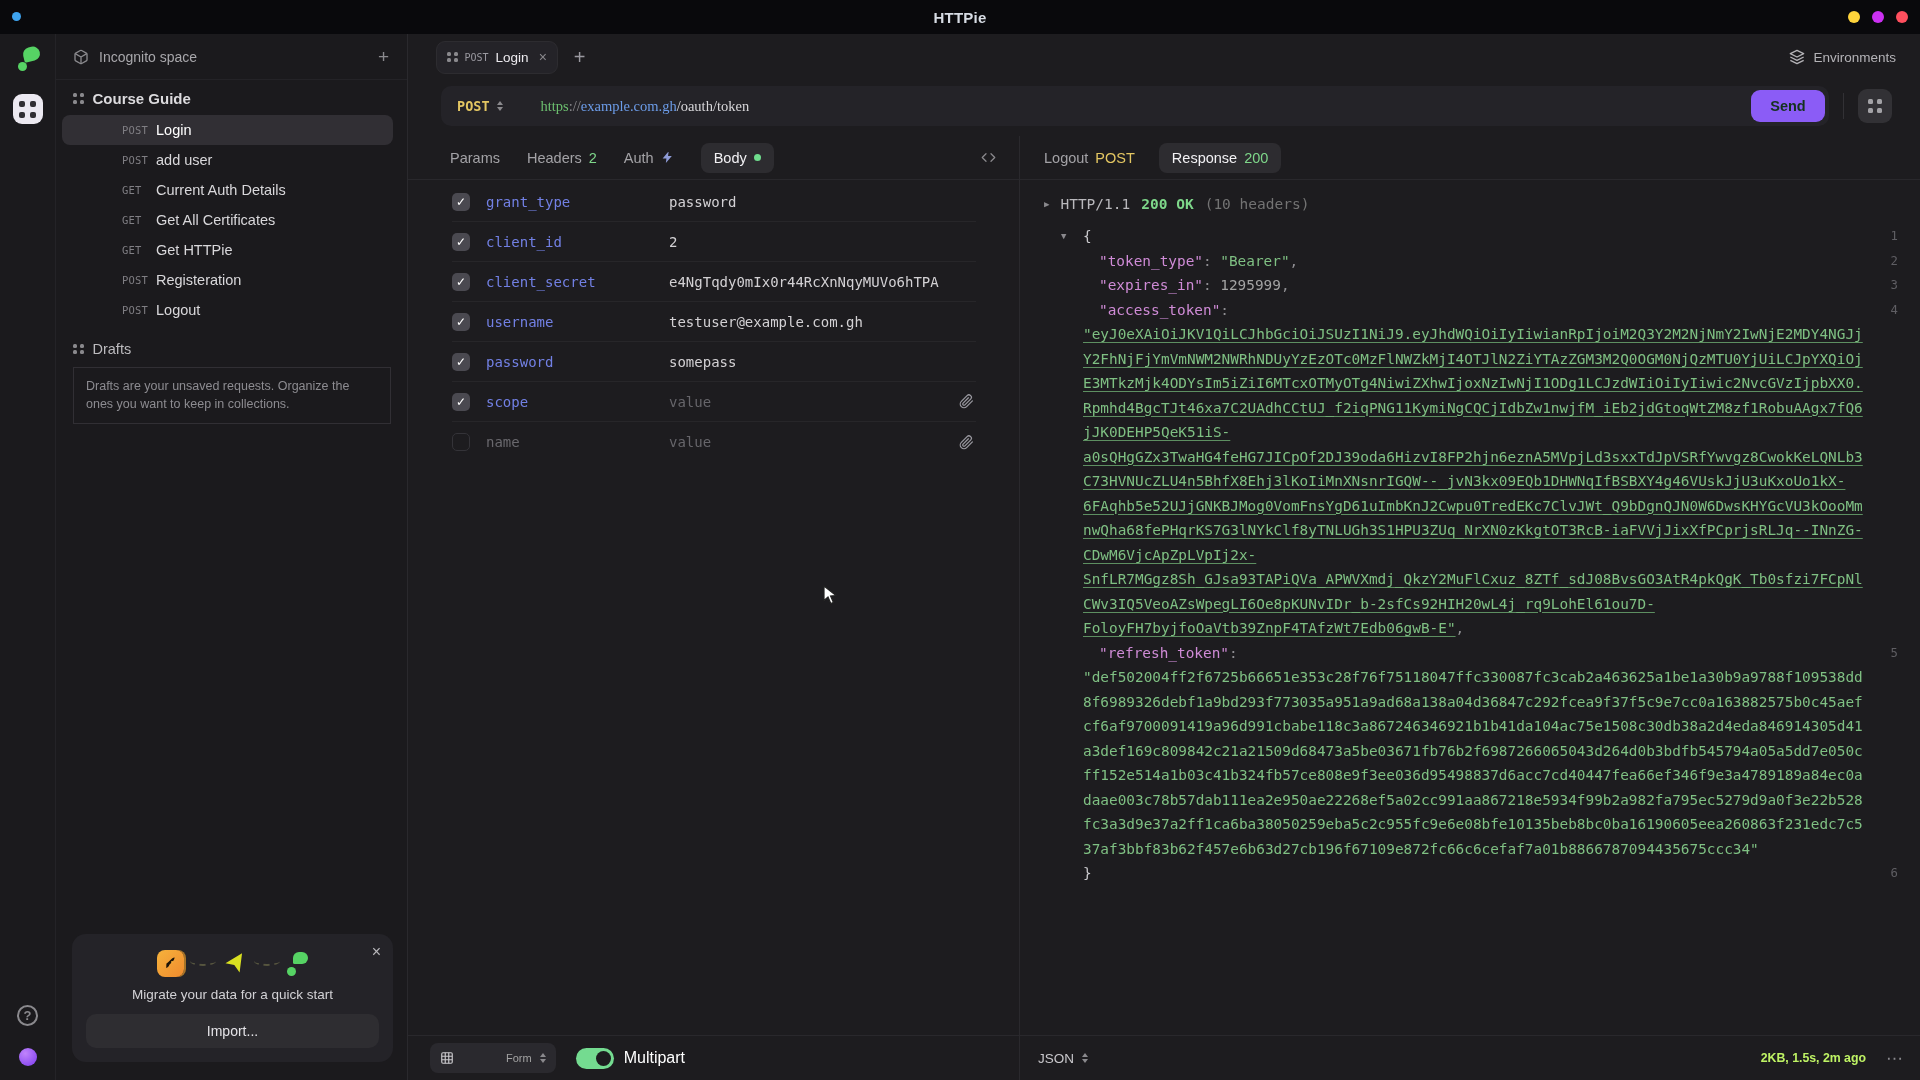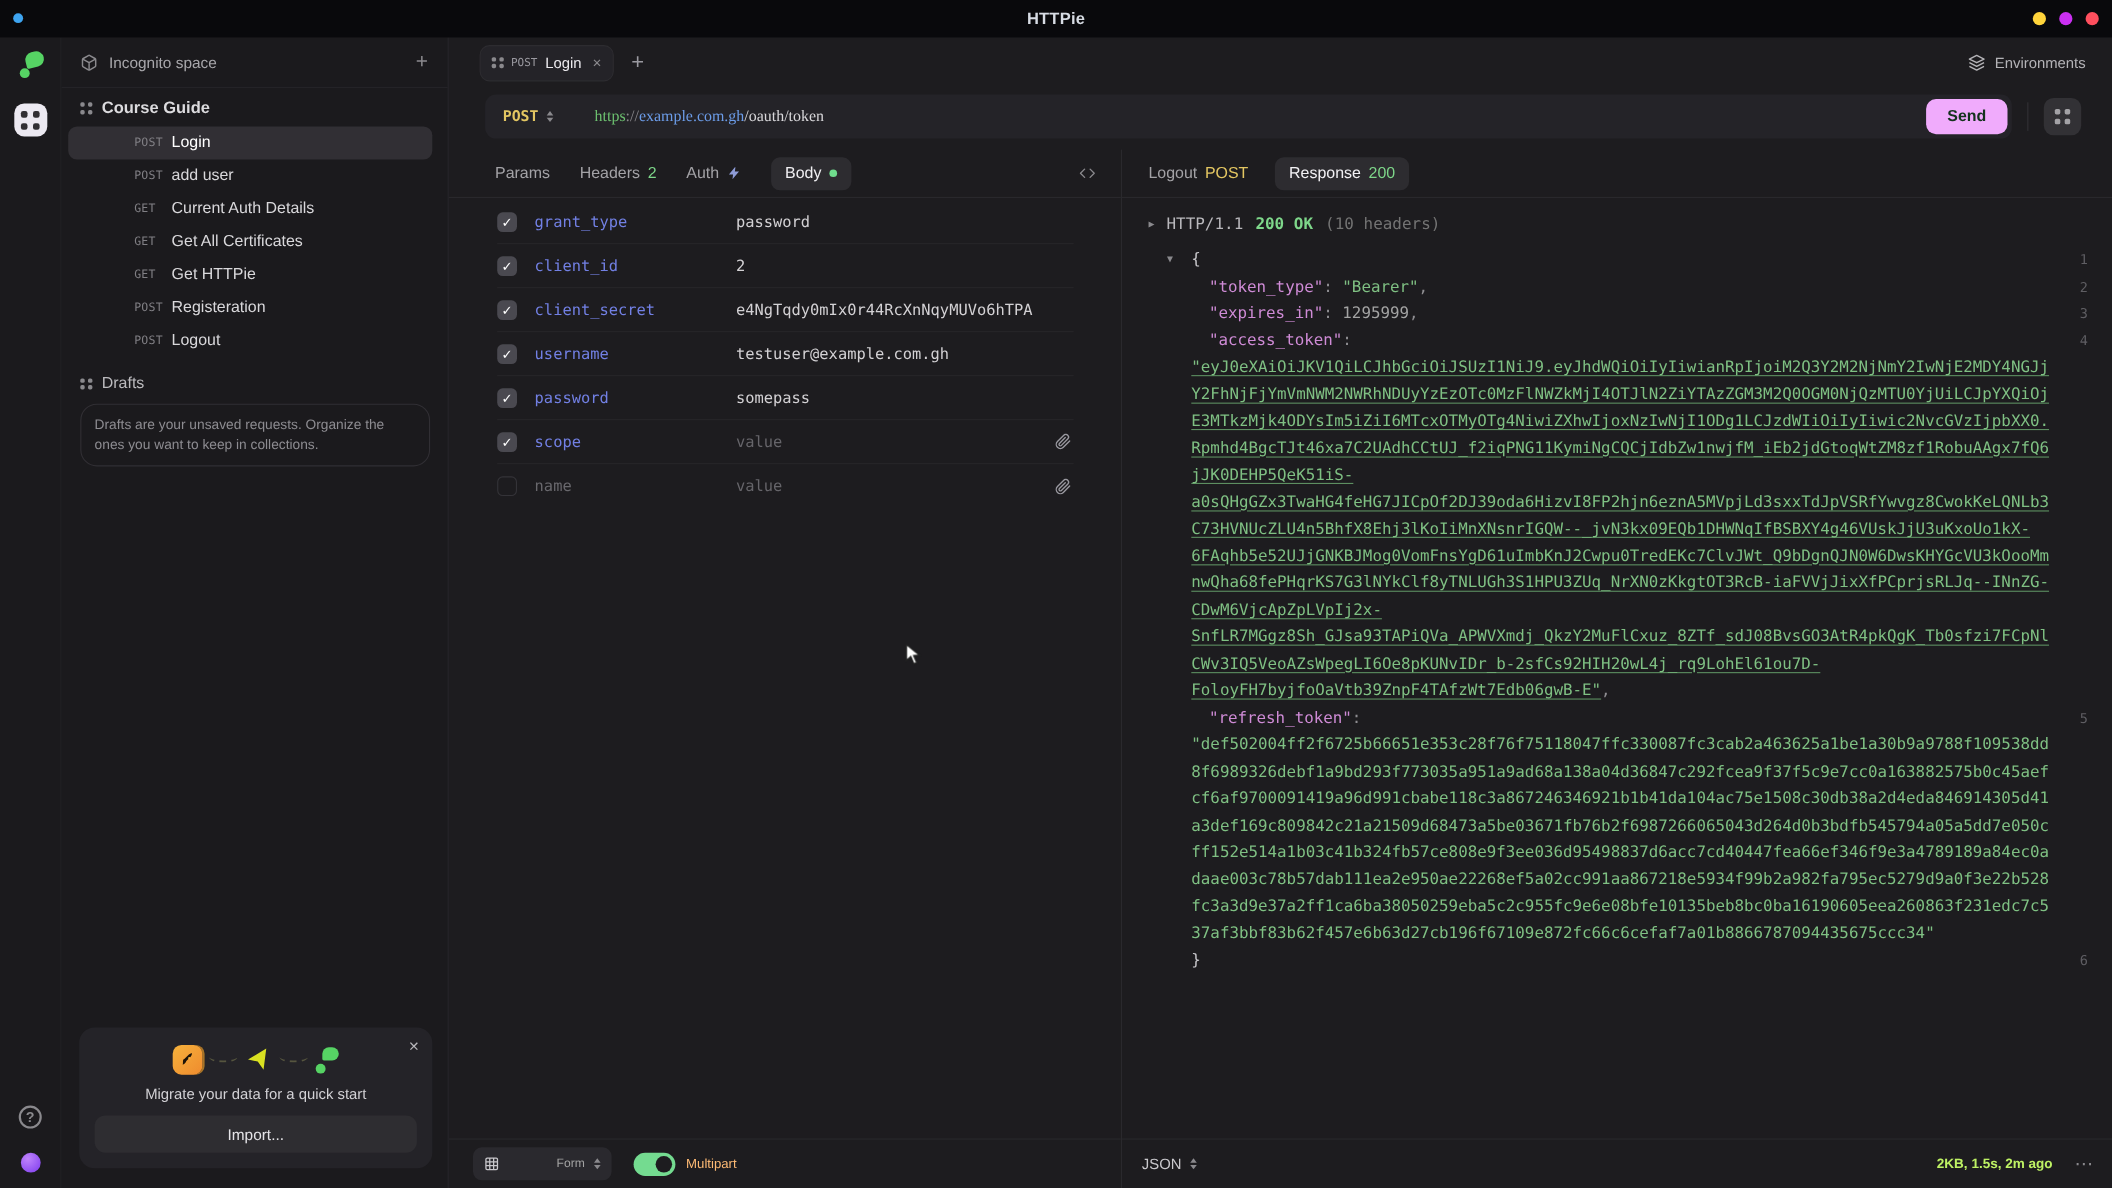--- a/index.html
+++ b/index.html
@@ -35,21 +35,21 @@
   .collection-row { display:flex; align-items:center; gap:9px; padding:10px 17px 8px; }
   .collection-row .clabel { font-size:15px; font-weight:600; color:#dcdbde; }
   .items { padding:0 14px 0 6px; }
   .item { height:30px; display:flex; align-items:center; border-radius:8px; padding-left:60px; position:relative; }
   .item .method { position:absolute; left:60px; font-family:"DejaVu Sans Mono",monospace; font-size:10.5px; color:#807f84; letter-spacing:.2px; }
   .item .iname { margin-left:34px; font-size:14.5px; color:#d9d8db; }
   .item.selected { background:#312f34; }
   .item.selected .iname { color:#ffffff; }
   .drafts-row { display:flex; align-items:center; gap:9px; padding:16px 17px 6px; }
   .drafts-row .clabel { font-size:14.5px; color:#bcbbbe; }
-  .hint-box { margin:4px 16px 0 17px; border:1px solid #312f34; border-radius:15px; padding:10px 12px; font-size:12.5px; line-height:1.4; color:#8d8c91; }
+  .hint-box { margin:4px 16px 0 17px; border:1px solid #312f34; border-radius:0; padding:10px 12px; font-size:12.5px; line-height:1.4; color:#8d8c91; }
   .side-spacer { flex:1; }
 
   .migrate { position:relative; margin:0 14px 18px 16px; background:#242328; border-radius:14px; padding:16px 14px 14px; }
   .migrate .close { position:absolute; top:9px; right:12px; color:#b9b8bc; font-size:16px; }
   .mig-icons { display:flex; align-items:center; justify-content:center; gap:6px; margin-bottom:10px; }
   .rocket-sq { width:27px; height:27px; border-radius:8px; background:linear-gradient(135deg,#f6b23c,#ef8b2e); display:flex; align-items:center; justify-content:center; box-shadow:2px 0 0 #a87427; }
   .dashes { width:26px; height:10px; border-bottom:2px dashed #56553f; border-radius:0 0 50% 50%; margin-top:-6px; }
   .mini-logo { position:relative; width:22px; height:24px; }
   .mini-logo .blob { position:absolute; right:0; top:0; width:15px; height:12px; background:#56d364; border-radius:8px 8px 8px 2px; }
   .mini-logo .ldot { position:absolute; left:1px; bottom:0; width:9px; height:9px; border-radius:50%; background:#56d364; }
@@ -66,21 +66,21 @@
   .newtab { margin-left:16px; color:#9a99a0; font-size:20px; font-weight:300; }
   .main-head .spacer { flex:1; }
   .env { display:flex; align-items:center; gap:8px; color:#b4b3b7; font-size:13.5px; }
 
   .url-row { display:flex; align-items:center; padding:6px 28px 10px 33px; }
   .url-bar { flex:1; height:40px; background:#242328; border-radius:10px; display:flex; align-items:center; padding:0 4px 0 16px; }
   .method-sel { display:flex; align-items:center; gap:7px; margin-right:38px; }
   .method-sel .m { font-size:13.5px; font-weight:700; color:#e3c662; font-family:"DejaVu Sans Mono",monospace; }
   .url-text { flex:1; font-family:Liberation Serif, serif; font-size:14.5px; letter-spacing:0; }
   .u-scheme { color:#6cbf6f; } .u-sep { color:#8a898d; } .u-host { color:#6c9ce8; } .u-path { color:#d8d7da; }
-  .send-btn { width:74px; height:32px; background:#f0abfc; border-radius:9px; color:#14321d; font-size:14.5px; font-weight:600; display:flex; align-items:center; justify-content:center; }
+  .send-btn { width:74px; height:32px; background:#8b5cf6; border-radius:9px; color:#14321d; font-size:14.5px; font-weight:600; display:flex; align-items:center; justify-content:center; }
   .url-row .vdiv { width:1px; height:26px; background:#323135; margin:0 14px; }
   .grid-btn { width:34px; height:34px; border-radius:9px; background:#323135; display:grid; grid-template-columns:5px 5px; grid-template-rows:5px 5px; gap:4px; place-content:center; }
   .grid-btn i { background:#a3a2a6; border-radius:1.5px; }
 
   .panels { flex:1; display:flex; min-height:0; }
   .req-panel { width:611px; display:flex; flex-direction:column; }
   .panel-div { width:1px; background:#2a292d; }
   .res-panel { flex:1; display:flex; flex-direction:column; min-width:0; }
 
   .req-tabs { height:44px; display:flex; align-items:center; gap:27px; padding:0 22px 0 42px; border-bottom:1px solid #29282c; }
@@ -100,21 +100,21 @@
   .fval { flex:1; font-family:"DejaVu Sans Mono",monospace; font-size:14px; color:#d3d1d4; white-space:nowrap; overflow:hidden; }
   .fval.ph { color:#66656a; }
   .clip { color:#9a99a0; flex:none; margin-left:10px; }
 
   .req-body-space { flex:1; }
   .panel-foot { height:45px; border-top:1px solid #29282c; display:flex; align-items:center; padding:0 18px 0 22px; }
   .form-sel { height:30px; background:#2a292e; border-radius:8px; display:flex; align-items:center; gap:8px; padding:0 10px; }
   .form-sel .flabel { font-size:11px; color:#a3a3a3;margin-left:44px; }
   .toggle { width:38px; height:21px; border-radius:11px; background:#74db90; position:relative; margin:0 10px 0 20px; }
   .toggle .knob { position:absolute; right:3px; top:3px; width:15px; height:15px; border-radius:50%; background:#1d1c1f; }
-  .multipart-label { font-size:12px; color:#fdba74; }
+  .multipart-label { font-size:16px; color:#ffffff; }
 
   .res-tabs { height:44px; display:flex; align-items:center; gap:24px; padding:0 24px; border-bottom:1px solid #29282c; }
   .rtab .m-yellow { color:#e3c662; }
   .status-row { display:flex; align-items:center; gap:11px; padding:16px 24px 2px; font-family:"DejaVu Sans Mono",monospace; font-size:14.5px; }
   .arrow { color:#8a898d; font-size:9px; }
   .proto { color:#b9b8bc; } .code-ok { color:#7ed78a; font-weight:700; } .hdr-note { color:#737373; }
 
   .code-area { flex:1; padding:10px 14px 0 63px; position:relative; overflow:hidden;
     font-family:"DejaVu Sans Mono",monospace; font-size:14.4px; line-height:24.5px; }
   .code-block { position:relative; padding-right:38px; overflow-wrap:break-word; word-break:break-word; }

